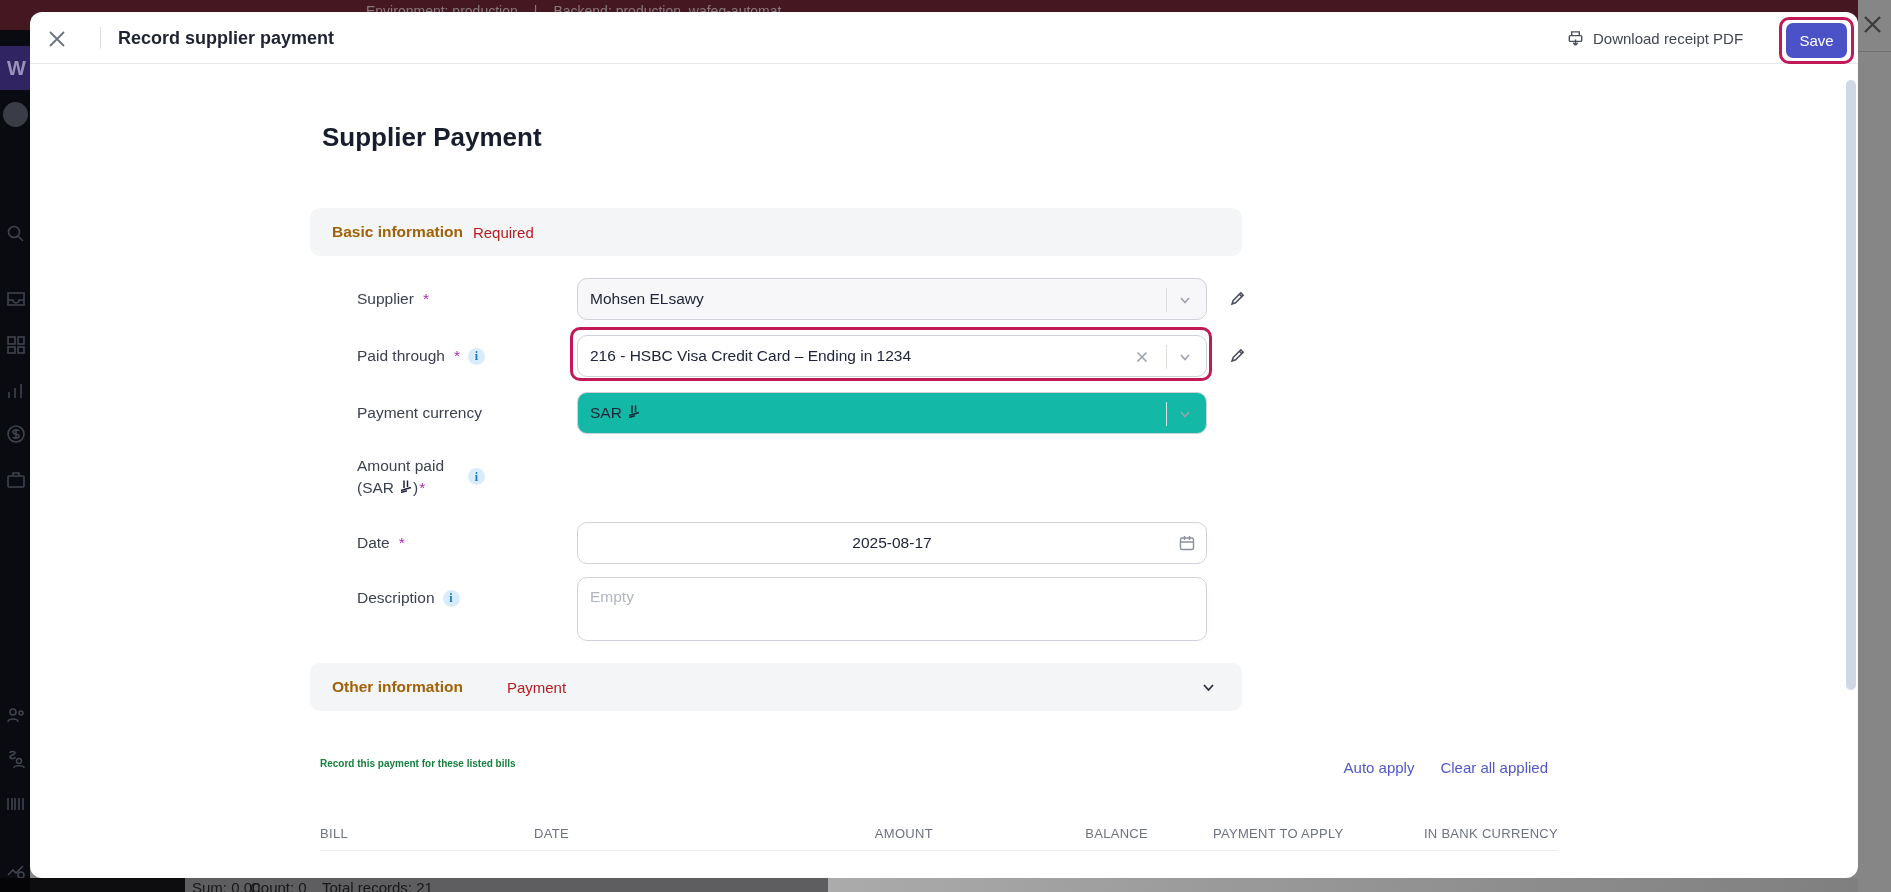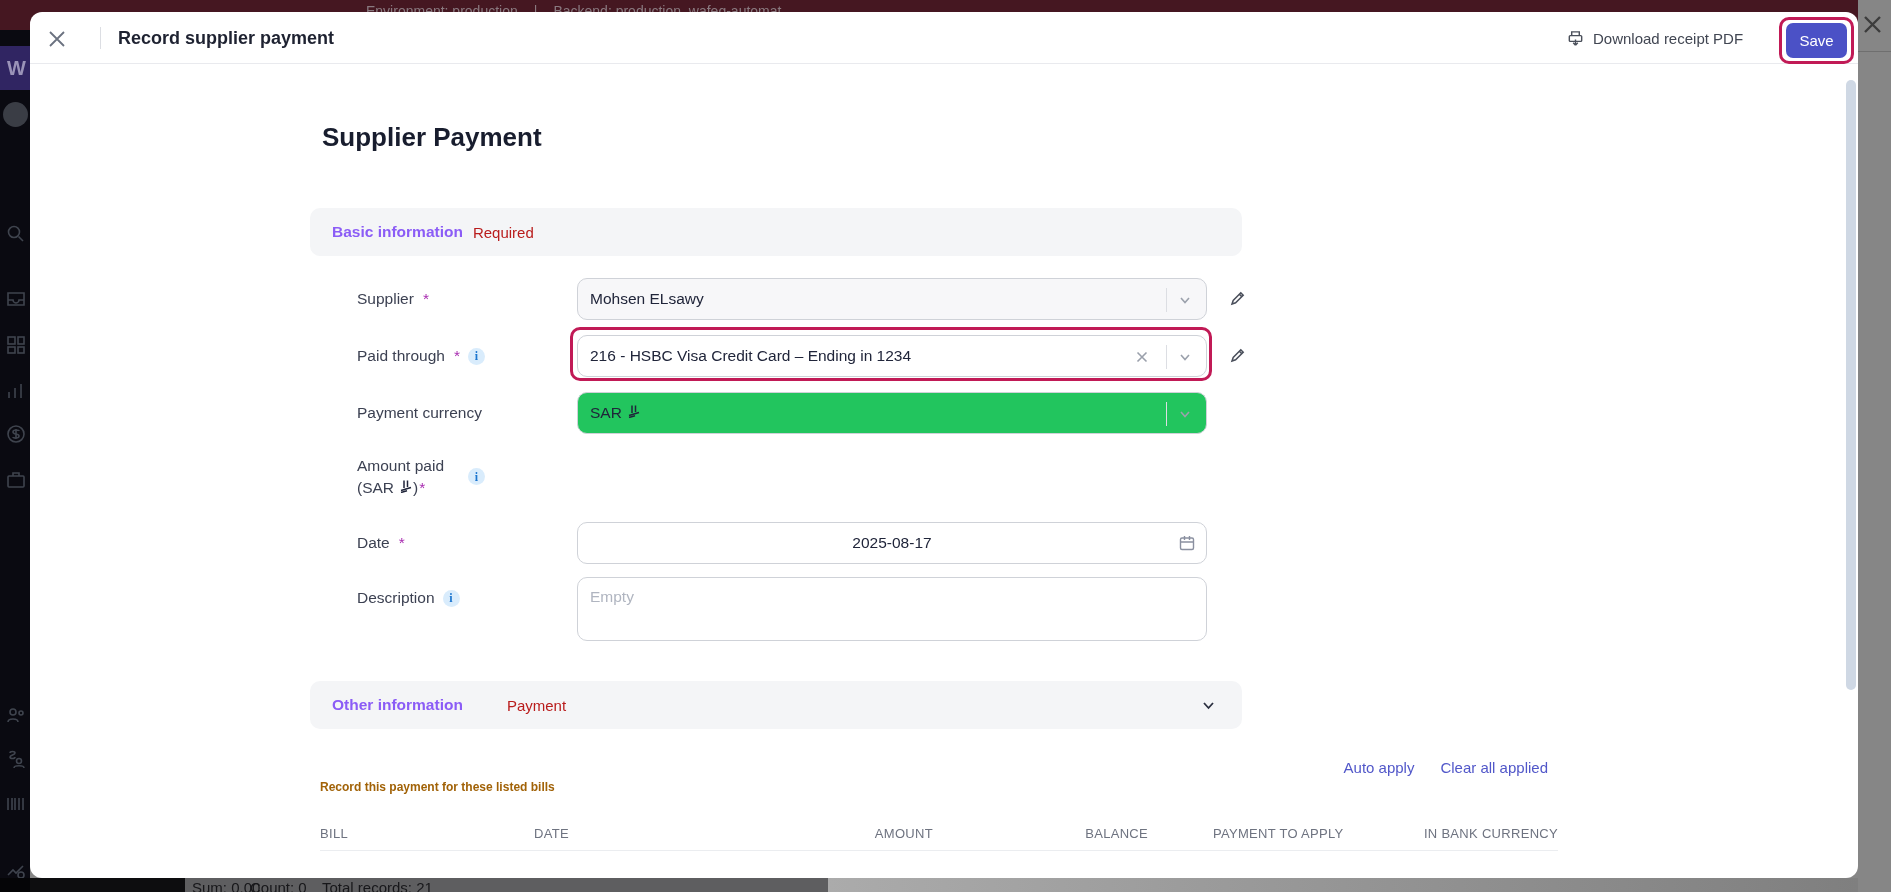--- a/index.html
+++ b/index.html
@@ -41,56 +41,56 @@
   .annot{border:3px solid #c11a56;border-radius:10px;pointer-events:none;z-index:30;}
   #annot-save{left:1749px;top:5px;width:69px;height:41px;display:flex;align-items:center;justify-content:center;pointer-events:auto;}
   #save-btn{width:61px;height:35px;background:#4b51c6;color:#fff;border:none;border-radius:7px;
             font-size:15px;font-family:inherit;cursor:pointer;}
   #annot-paid{left:540px;top:315px;width:636px;height:48px;}
 
   #m-heading{left:292px;top:110px;font-size:26px;font-weight:700;color:#181d2e;}
 
   .secbar{left:280px;width:932px;height:48px;background:#f4f5f7;border-radius:10px;
           display:flex;align-items:center;padding:0 22px;box-sizing:border-box;gap:10px;}
-  .secbar .t{font-size:15.5px;font-weight:600;color:#8b5cf6;}
+  .secbar .t{font-size:15.5px;font-weight:600;color:#a16207;}
   .secbar .b{font-size:15px;color:#b91c1c;}
   #sec-basic{top:196px;}
-  #sec-other{top:669px;cursor:pointer;gap:44px;}
+  #sec-other{top:651px;cursor:pointer;gap:44px;}
   #sec-other svg{position:absolute;right:26px;top:17px;width:15px;height:15px;stroke:#2b3040;fill:none;stroke-width:1.8;}
 
   .rowlabel{left:327px;height:42px;display:flex;align-items:center;gap:8px;
             font-size:15.5px;color:#3c4152;white-space:nowrap;}
   .star{color:#a82bb0;margin-left:1px;}
   .info{width:17px;height:17px;border-radius:50%;background:#d9ecfc;color:#1d76cf;
         font-family:"Liberation Serif",serif;font-weight:bold;font-size:12px;
         display:inline-flex;align-items:center;justify-content:center;cursor:pointer;flex:none;}
 
   .field{left:547px;width:630px;height:42px;box-sizing:border-box;border:1px solid #cfd2d8;border-radius:10px;
          font-size:15.5px;color:#20253a;background:#fff;}
   .selbox{display:flex;align-items:center;padding-left:12px;cursor:pointer;position:absolute;}
   .selbox.gray{background:#f7f7f9;}
-  .selbox.disabled{background:#22c55e;align-items:center;}
+  .selbox.disabled{background:#14b8a6;align-items:center;}
   .sel-sep{position:absolute;left:588px;top:9px;width:1px;height:24px;background:#dcdee3;}
   .sel-chev{position:absolute;left:600px;top:14px;width:14px;height:14px;}
   .sel-chev svg{width:14px;height:14px;stroke:#9ba1ac;fill:none;stroke-width:1.6;}
   .sel-clear{position:absolute;left:556px;top:13px;width:16px;height:16px;cursor:pointer;}
   .sel-clear svg{width:16px;height:16px;stroke:#9aa0ab;stroke-width:1.6;}
   input.field{padding:0 12px;font-family:inherit;outline:none;}
   textarea.field{height:64px;padding:10px 12px;font-family:inherit;resize:none;outline:none;}
   textarea.field::placeholder{color:#b0b5c0;}
   .cal-ic{position:absolute;left:1148px;top:522px;width:18px;height:18px;pointer-events:none;}
   .cal-ic svg{width:18px;height:18px;stroke:#8a90a0;fill:none;stroke-width:1.4;}
   .pencil{left:1198px;width:19px;height:19px;cursor:pointer;}
   .pencil svg{width:19px;height:19px;stroke:#4a4f5b;fill:none;stroke-width:1.5;}
   .riyal{display:inline-block;margin-left:5px;}
   .riyal svg{width:14px;height:14px;stroke:#20253a;fill:none;stroke-width:1.5;}
   #amt-label{left:327px;top:443px;width:160px;font-size:15.5px;color:#3c4152;line-height:22px;}
   #amt-info{position:absolute;left:111px;top:13px;}
 
-  #bills-heading{left:290px;top:768px;font-size:12px;font-weight:700;color:#a16207;}
+  #bills-heading{left:290px;top:746px;font-size:10px;font-weight:700;color:#15803d;}
   #bills-links{right:310px;top:747px;display:flex;gap:26px;font-size:15px;color:#5157c9;white-space:nowrap;}
   #bills-links span{cursor:pointer;}
   .colhead{top:814px;font-size:13px;color:#6e7380;letter-spacing:.3px;white-space:nowrap;}
   .ra{text-align:right;}
   #tbl-divider{left:290px;top:838px;width:1238px;height:1px;background:#ebedf0;}
   #m-scroll{left:1816px;top:68px;width:10px;height:610px;border-radius:5px;background:#cfd8e4;cursor:grab;}
 </style>
 </head>
 <body>
 

